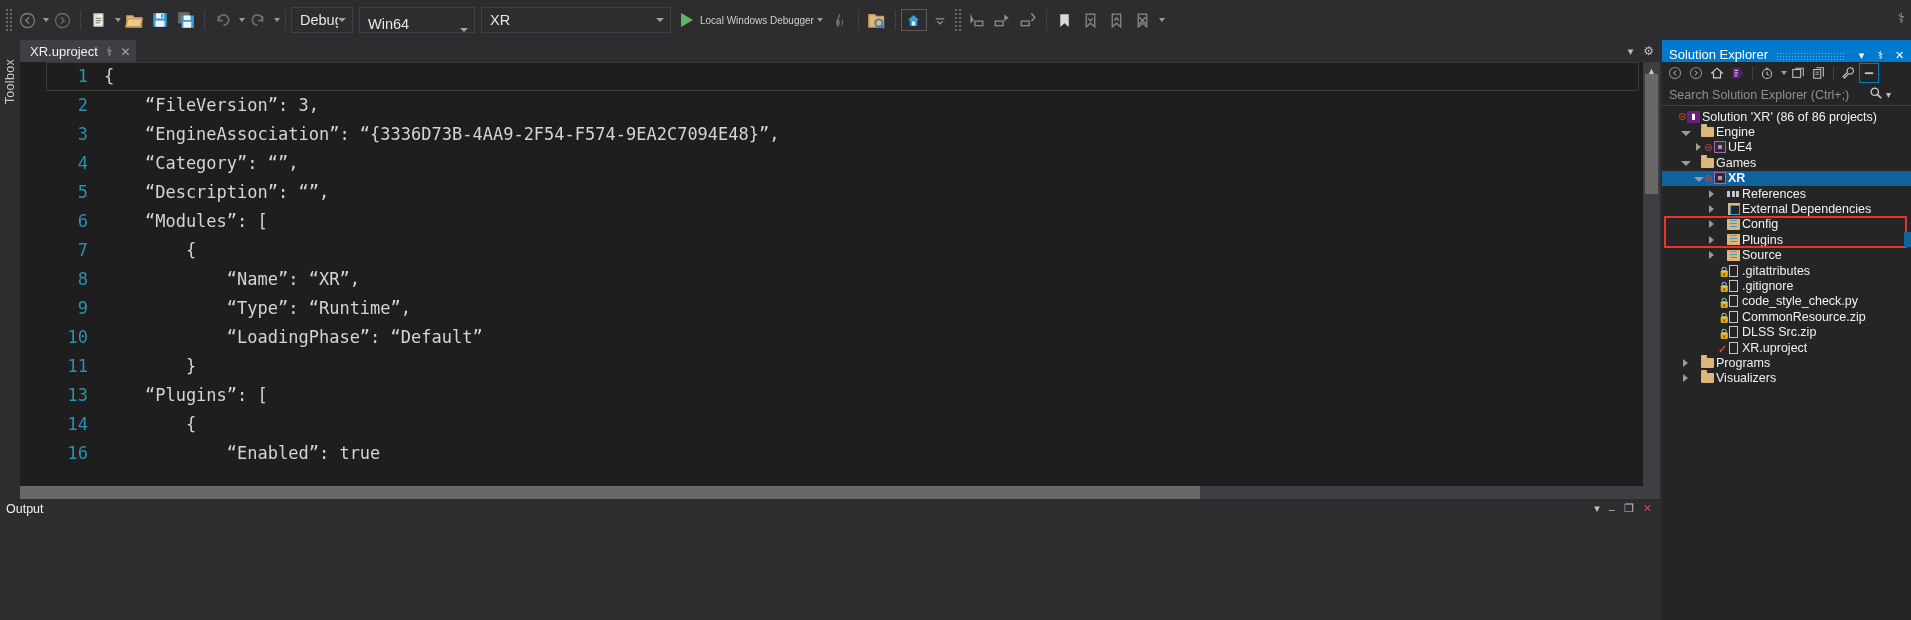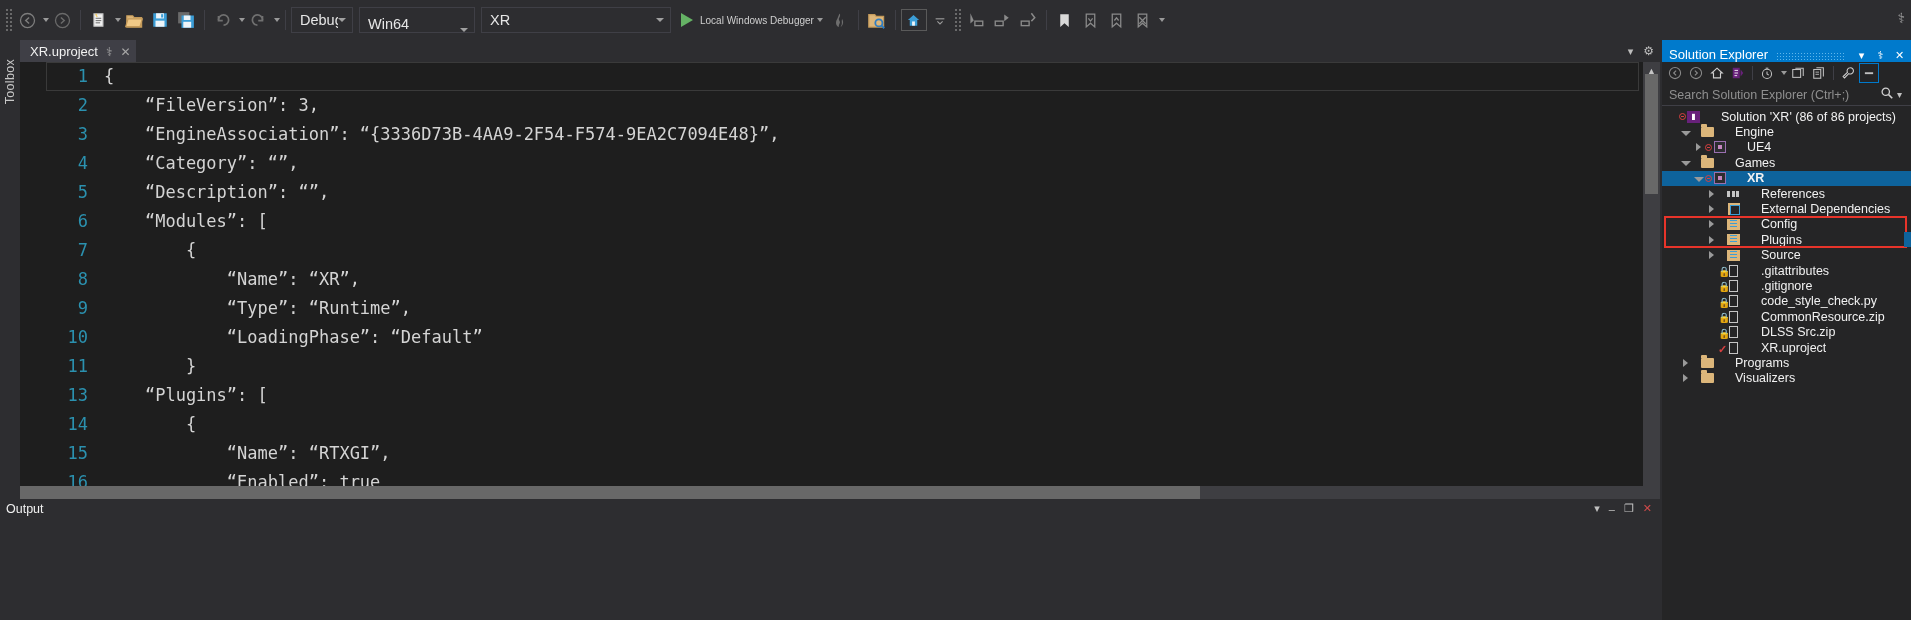--- a/index.html
+++ b/index.html
@@ -147,37 +147,37 @@
   .se-title .ic { width: 15px; text-align: center; font-size: 11px; }
   .se-toolbar {
     height: 22px; background: #252526; display: flex; align-items: center;
     padding: 0 3px; gap: 1px;
   }
   .se-tb { width: 20px; height: 20px; display:flex; align-items:center; justify-content:center; }
   .se-tb.boxed { border: 1px solid #007acc; }
   .se-tb-sep { width:1px; height:14px; background:#3f3f46; margin:0 3px; }
   .se-search {
     height: 22px; background: #252526; border-bottom: 1px solid #3f3f46;
-    display: flex; align-items: center; padding: 0 9px 0 7px;
+    display: flex; align-items: center; padding: 0 20px 0 7px;
   }
   .se-search .ph { color: #8f8f8f; font-size: 12.5px; flex: 1; white-space: nowrap; }
   .se-tree { flex: 1; padding-top: 3px; overflow: hidden; position: relative; }
   .tr {
     height: 15.4px; display: flex; align-items: center; font-size: 12.5px;
     color: #f1f1f1; white-space: nowrap; padding-right: 4px;
   }
   .tr.sel { background: #0e639c; }
   .tw { width: 13px; flex: none; display: flex; align-items: center; justify-content: center; }
   .tri-r { width:0;height:0;border-top:4px solid transparent;border-bottom:4px solid transparent;
            border-left:5px solid #9a9a9a; }
   .tri-d { width:0;height:0;border-left:5px solid transparent;border-right:5px solid transparent;
            border-top:5px solid #9a9a9a; transform: translateY(1px); }
   .gl { width: 7px; height: 7px; flex: none; margin-right: 1px; }
   .ic-box { width: 15px; flex: none; display:flex; align-items:center; justify-content:center; }
-  .lbl { margin-left: 20px; overflow: hidden; text-overflow: ellipsis; text-align: center; }
+  .lbl { margin-left: 1px; overflow: hidden; text-overflow: ellipsis; text-align: center; }
   .folder {
     width: 13px; height: 10px; background: #dcb67a; position: relative; border-radius: 1px;
   }
   .folder:before {
     content:''; position:absolute; left:0; top:-3px; width:6px; height:3px;
     background:#dcb67a; border-radius:1px 1px 0 0;
   }
   .fileglyph {
     width: 9px; height: 12px; border: 1px solid #c5c5c5; background: transparent;
     position: relative;
@@ -458,21 +458,20 @@
         <div class="row"><span class="lineno">4</span><span class="code">    “Category”: “”,</span></div>
         <div class="row"><span class="lineno">5</span><span class="code">    “Description”: “”,</span></div>
         <div class="row"><span class="lineno">6</span><span class="code">    “Modules”: [</span></div>
         <div class="row"><span class="lineno">7</span><span class="code">        {</span></div>
         <div class="row"><span class="lineno">8</span><span class="code">            “Name”: “XR”,</span></div>
         <div class="row"><span class="lineno">9</span><span class="code">            “Type”: “Runtime”,</span></div>
         <div class="row"><span class="lineno">10</span><span class="code">            “LoadingPhase”: “Default”</span></div>
         <div class="row"><span class="lineno">11</span><span class="code">        }</span></div>
         <div class="row"><span class="lineno">13</span><span class="code">    “Plugins”: [</span></div>
         <div class="row"><span class="lineno">14</span><span class="code">        {</span></div>
-        <div class="row"><span class="lineno">15</span><span class="code">            “Name”: “RTXGI”,</span></div>
         <div class="row"><span class="lineno">16</span><span class="code">            “Enabled”: true</span></div>
       </div>
     <div class="cur-box"></div>
     <div class="ed-scroll">
       <div class="up">▲</div>
       <div class="thumb"></div>
       <div class="dn">▼</div>
     </div>
   </div>
   <div class="ed-hscroll">

